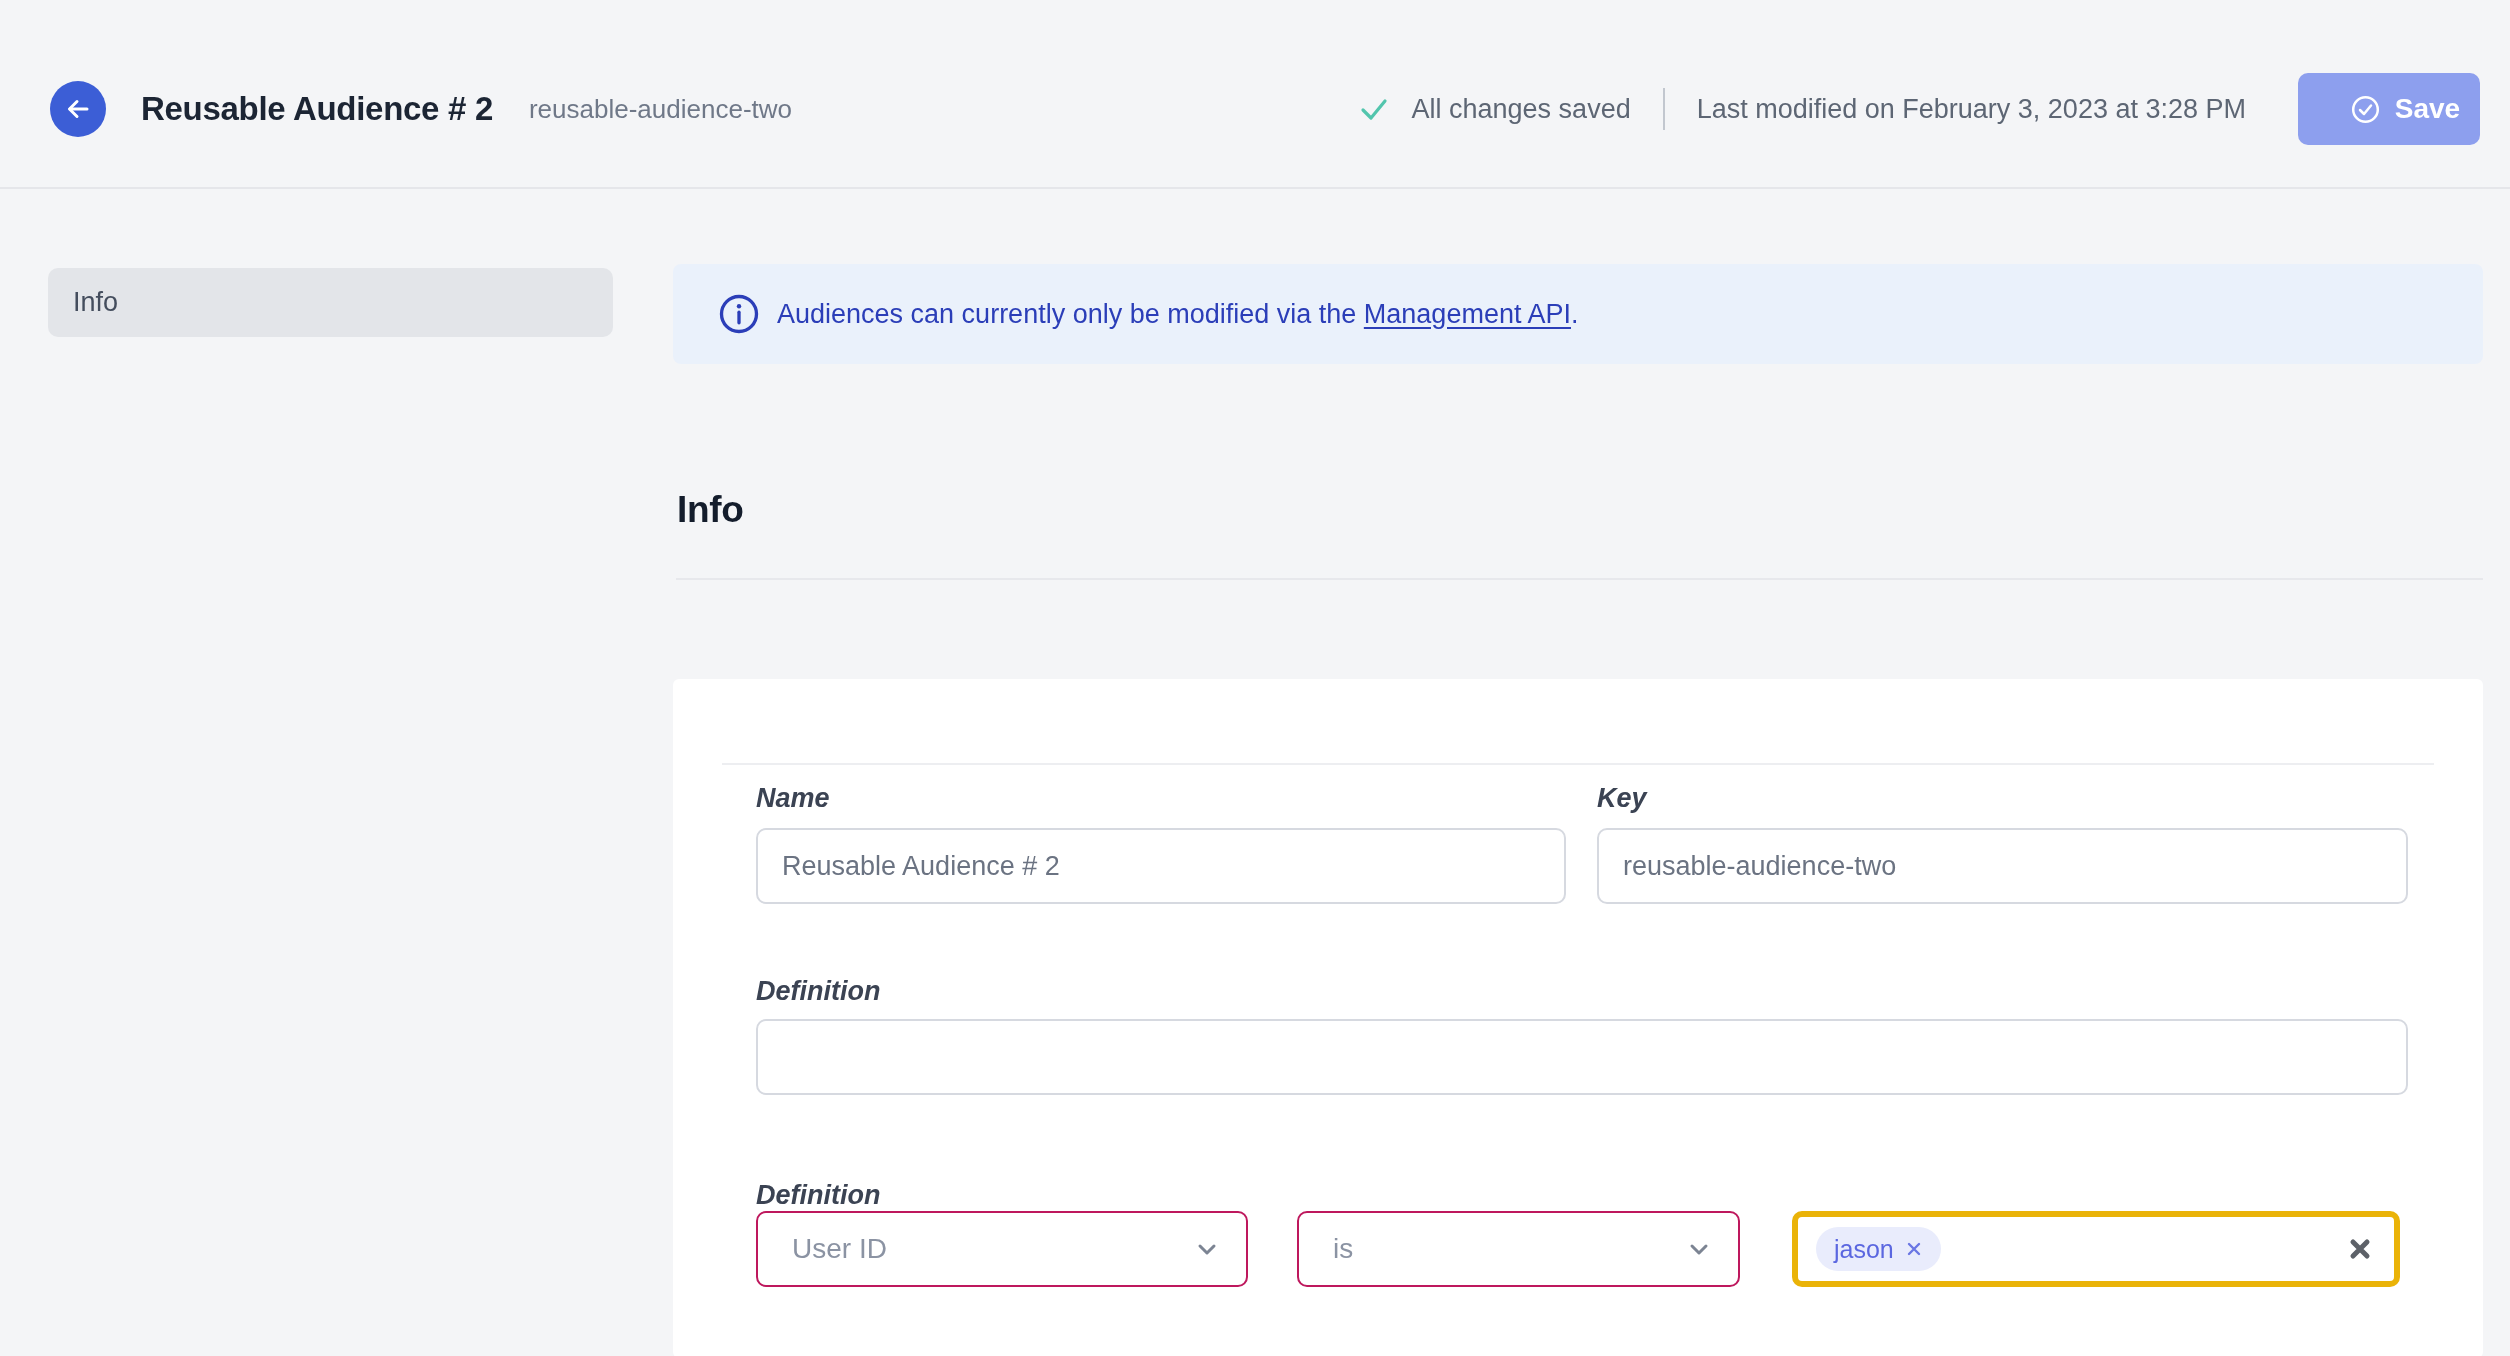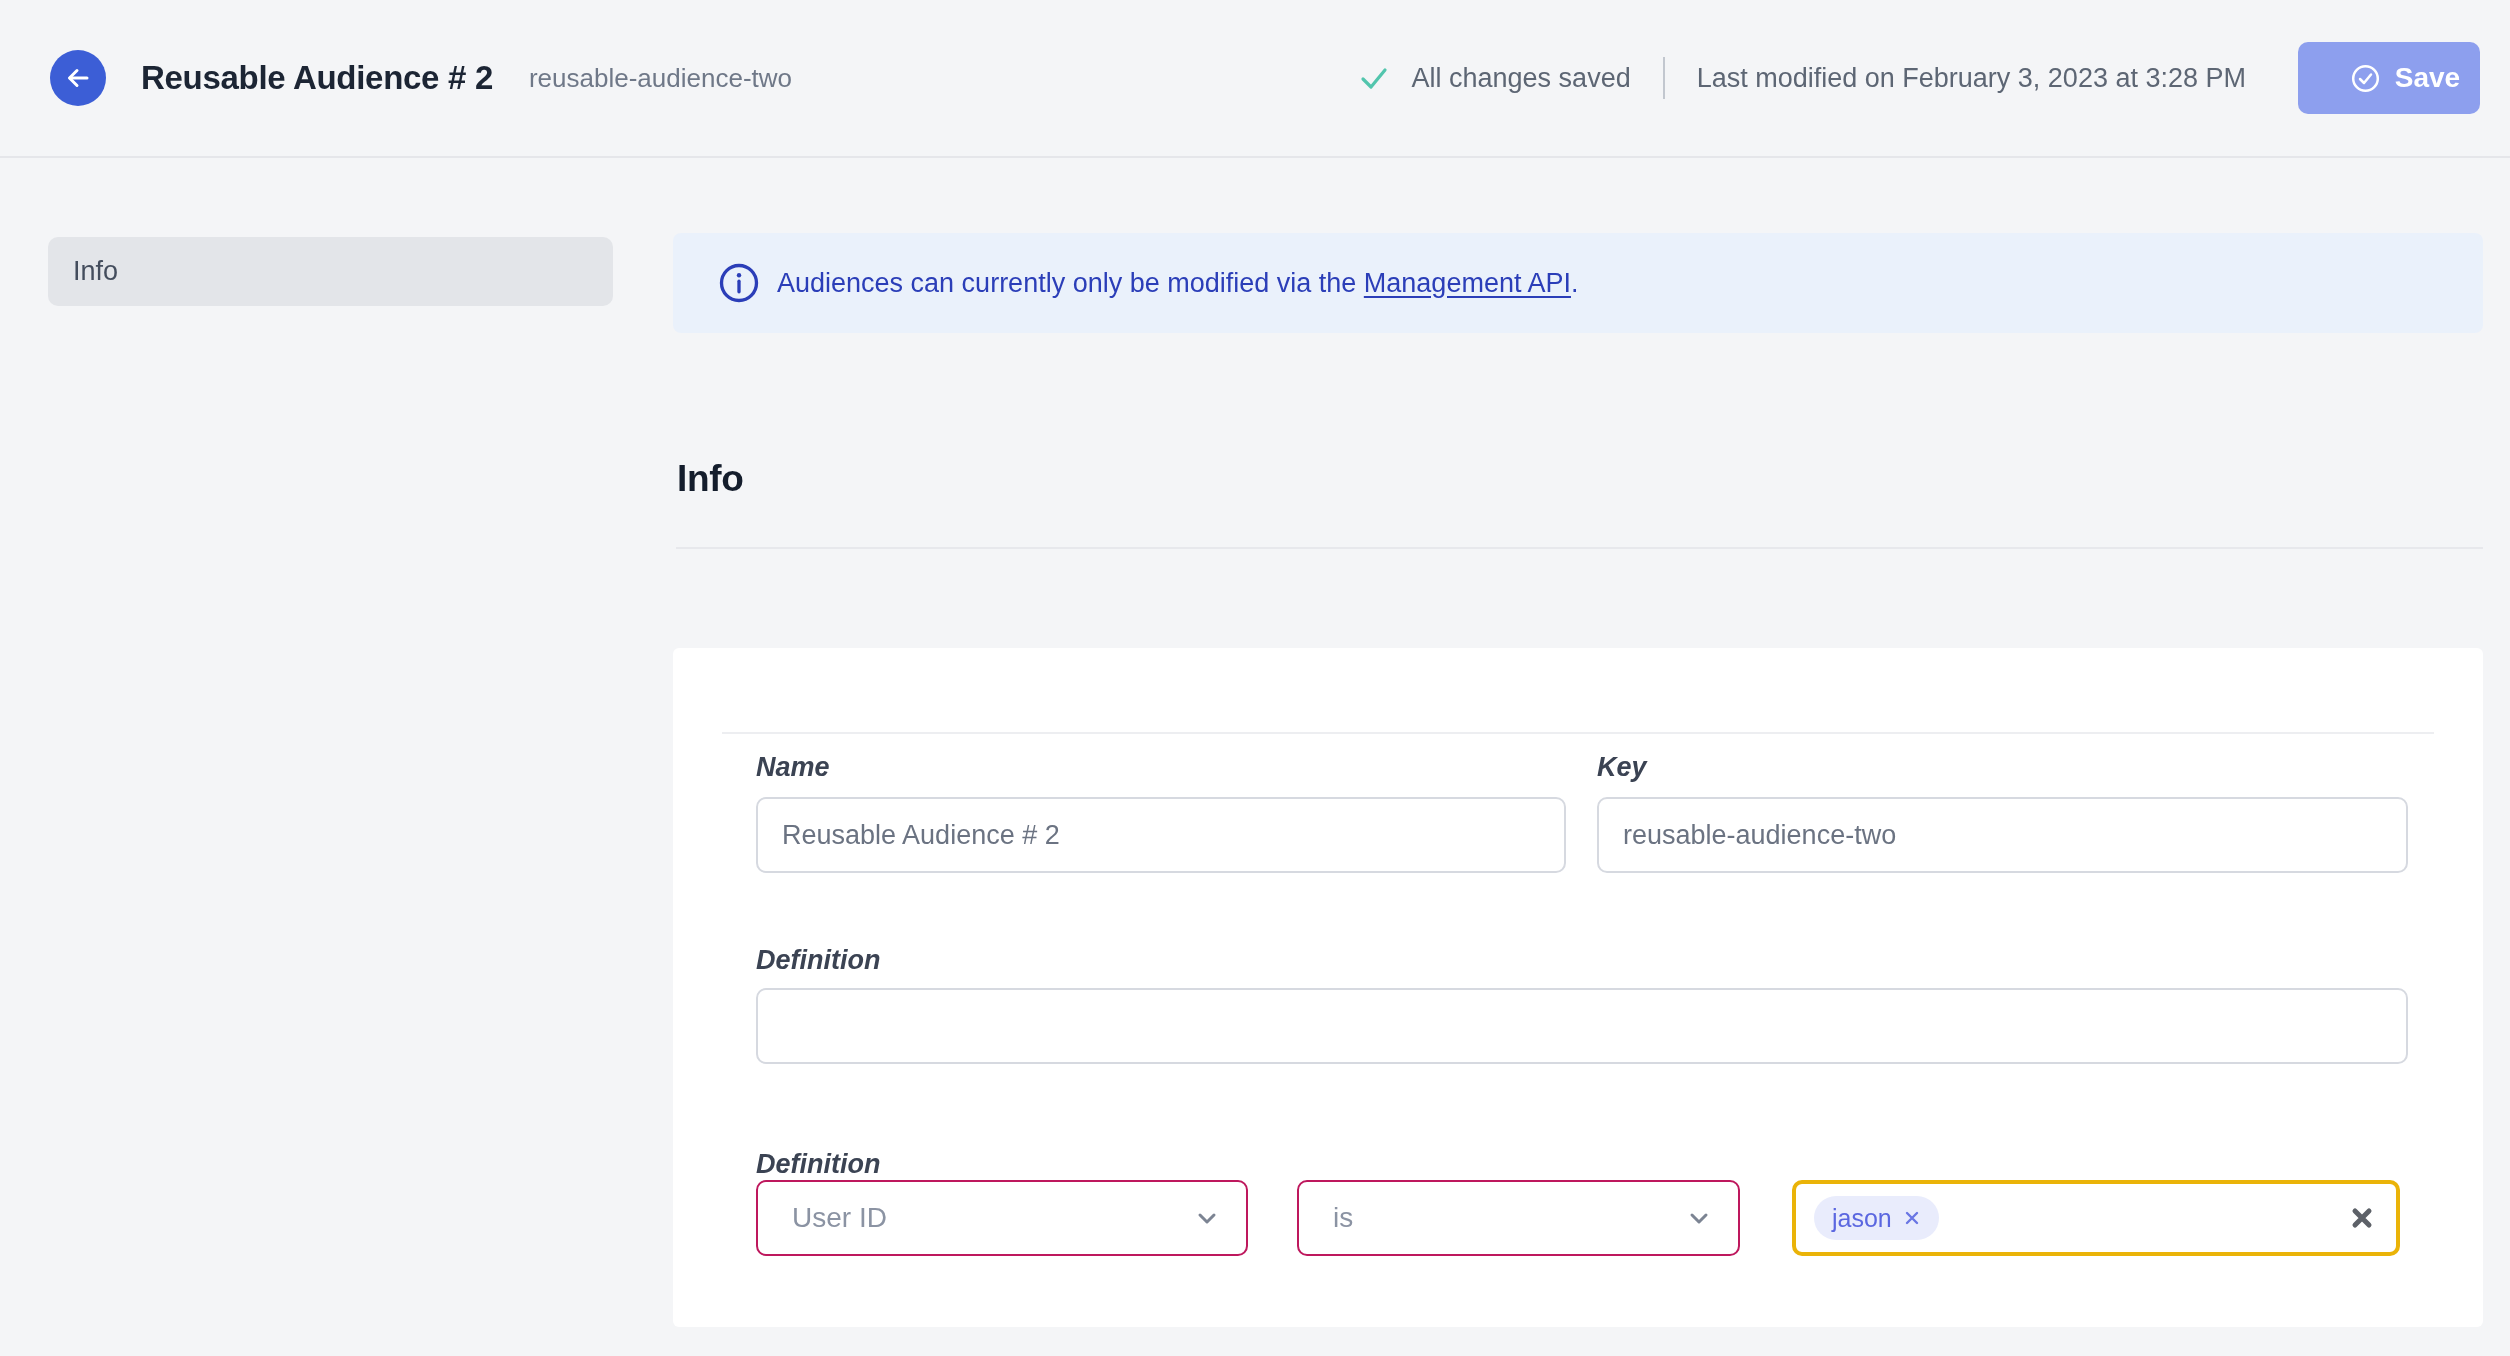--- a/index.html
+++ b/index.html
@@ -2,21 +2,21 @@
 <html><head>
 <meta charset="utf-8">
 <style>
   * { margin: 0; padding: 0; box-sizing: border-box; }
   html, body { width: 2510px; height: 1356px; }
   body {
     font-family: "Liberation Sans", sans-serif;
     background: #f4f5f7;
     overflow: hidden;
   }
-  .stage { position: relative; width: 2510px; height: 1012px; background: #f4f5f7; }
+  .stage { position: relative; width: 2510px; height: 1012px; background: #f4f5f7; margin-top: 31px; }
 
   
   .header {
     position: absolute; left: 0; top: 0; width: 2510px; height: 158px;
     display: flex; align-items: center;
     border-bottom: 2px solid #e5e6ea;
     background: #f4f5f7;
   }
   .back-btn {
     width: 56px; height: 56px; border-radius: 50%;
@@ -104,21 +104,21 @@
     border: 2px solid #be185d; border-radius: 10px; background: #ffffff;
     display: flex; align-items: center; justify-content: space-between;
     padding: 0 26px 0 34px; cursor: pointer;
   }
   .dd-trait { left: 83px; width: 492px; }
   .dd-operator { left: 624px; width: 443px; gap: 11px; }
   .dropdown-value { font-size: 28px; color: #8b93a3; }
 
   .token-field {
     position: absolute; left: 1119px; top: 532px; width: 608px; height: 76px;
-    border: 4px solid #eab308; border-radius: 10px; background: #ffffff;
+    border: 6px solid #eab308; border-radius: 10px; background: #ffffff;
     display: flex; align-items: center; padding: 0 22px 0 18px; cursor: text;
   }
   .chip {
     display: inline-flex; align-items: center; gap: 11px;
     height: 44px; padding: 0 18px; border-radius: 22px;
     background: #e9ecfc; color: #5b67e0; font-size: 25px; font-weight: 500;
   }
   .chip-remove { display: flex; cursor: pointer; }
   .token-clear { margin-left: auto; display: flex; cursor: pointer; }
 </style>

